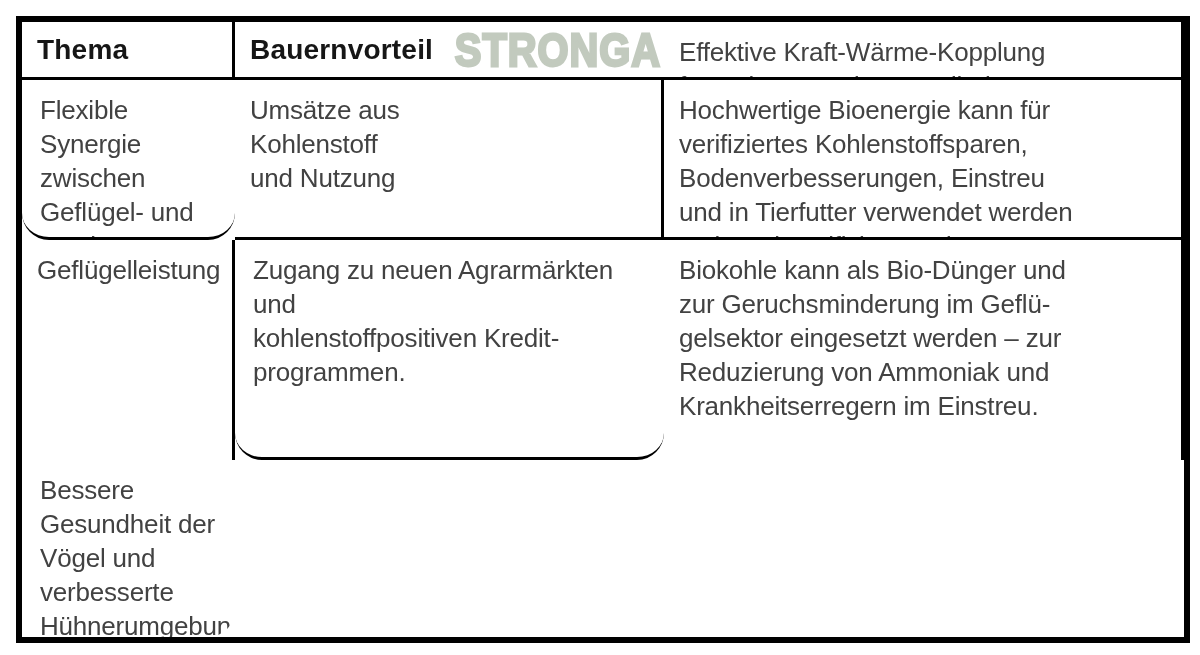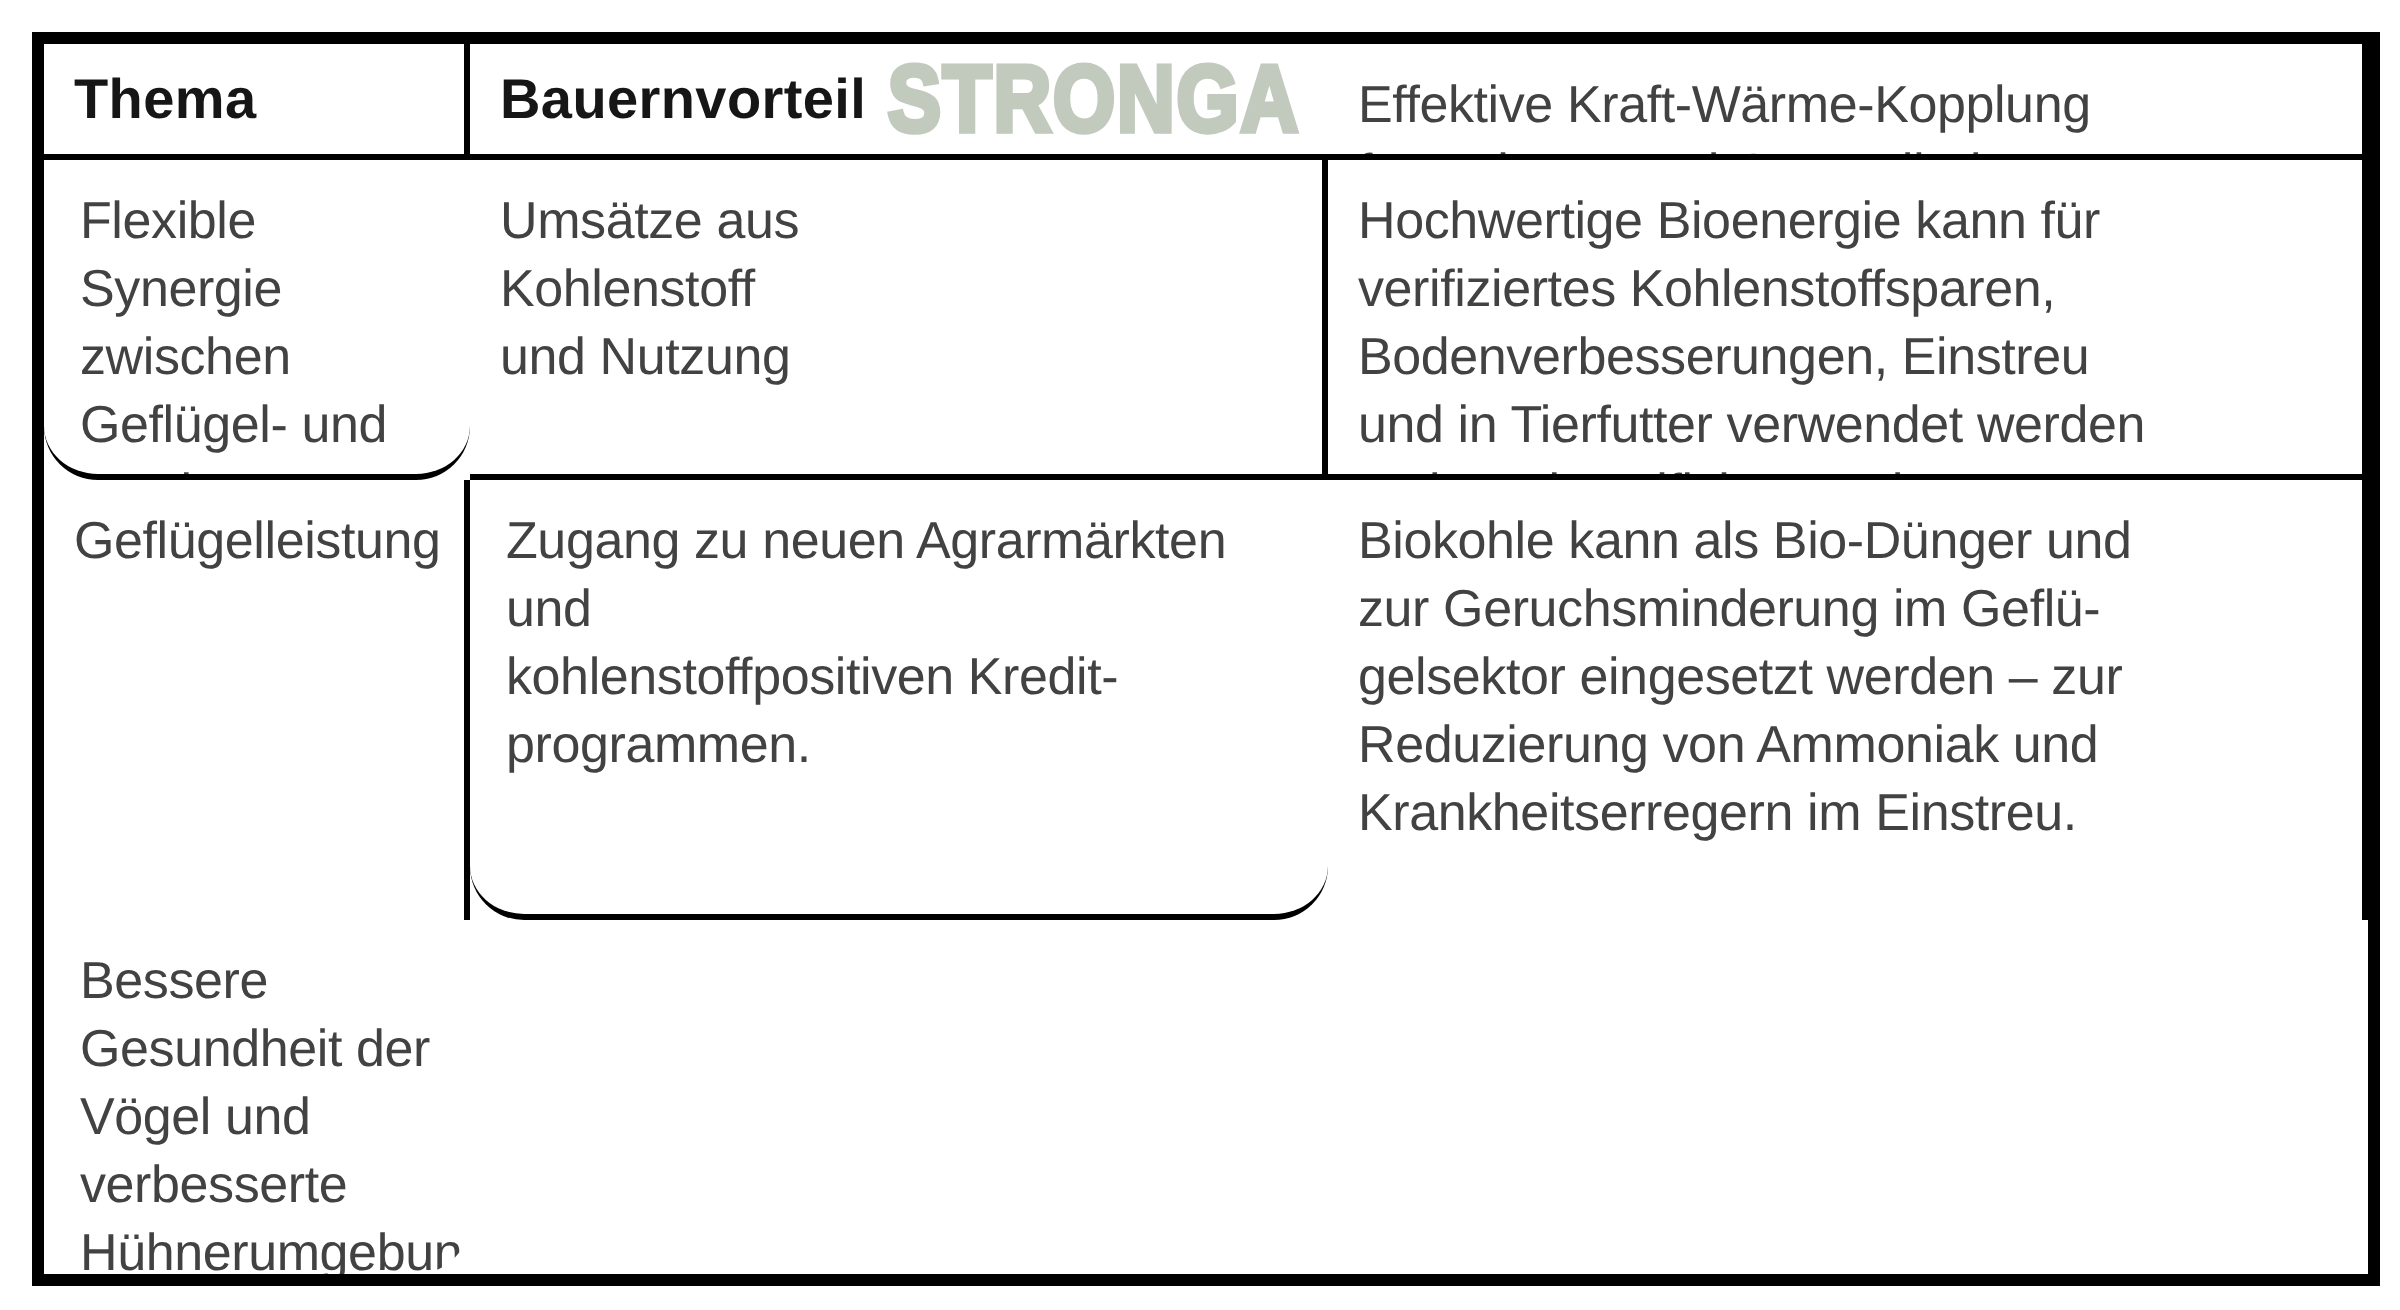--- a/index.html
+++ b/index.html
@@ -45,20 +45,21 @@
   .head {
     display: flex;
     align-items: center;
     padding: 0 15px;
     font-size: 28px;
     font-weight: bold;
     color: #161616;
     letter-spacing: 0.2px;
   }
   .head-last {
+    justify-content: space-between;
     padding-right: 3px;
   }
 
   
   .body-cell {
     padding: 13px 15px 8px 15px;
     font-size: 26px;
     line-height: 34px;
     font-weight: 400;
     color: #424242;

